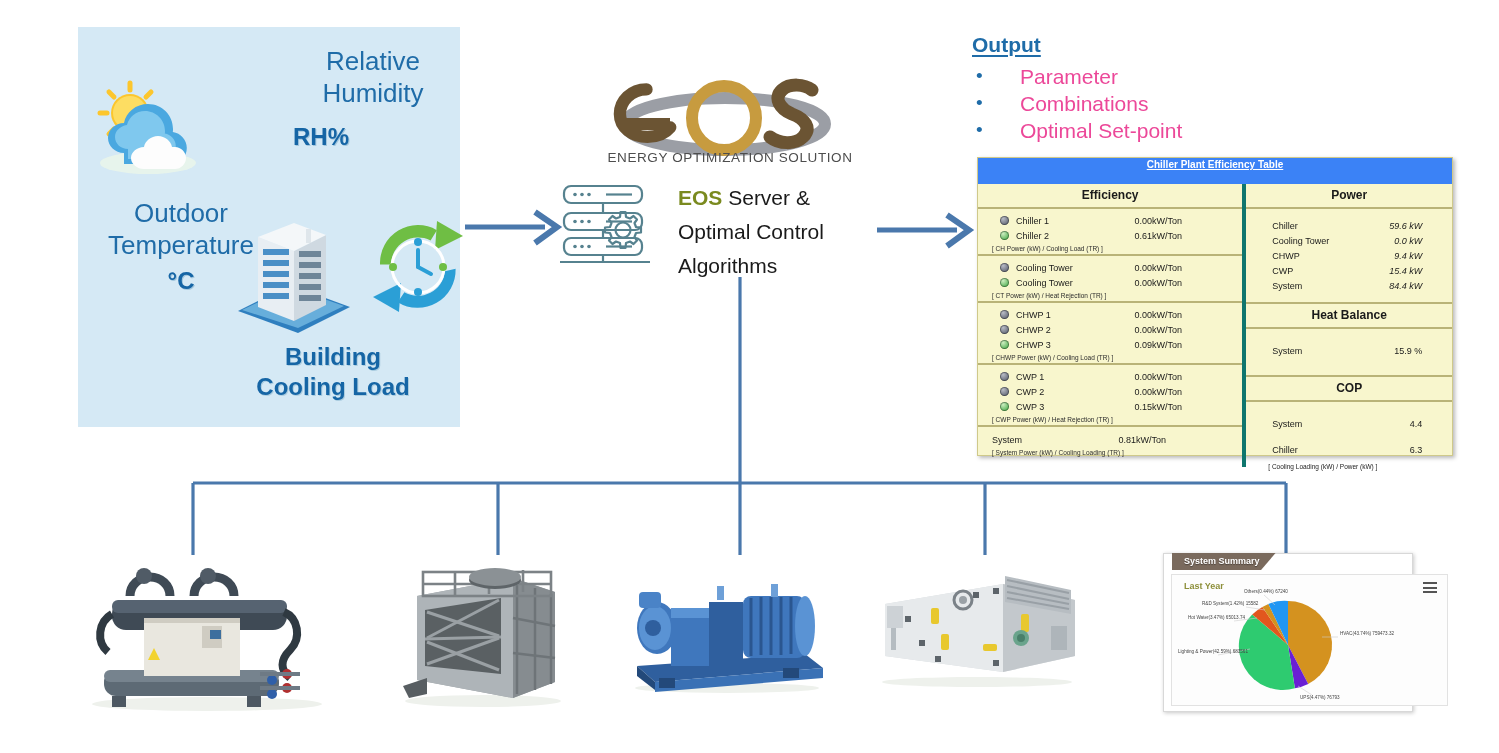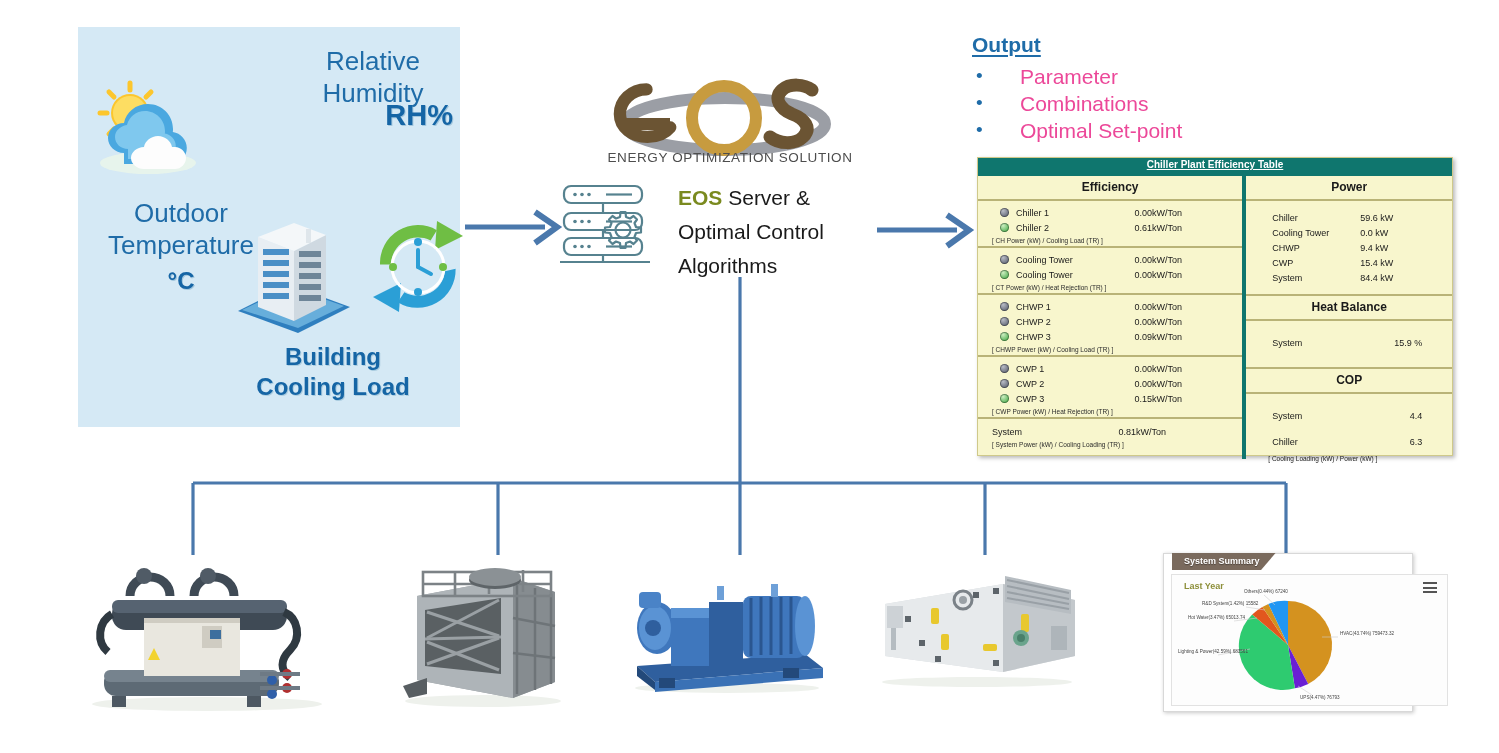--- a/index.html
+++ b/index.html
@@ -13,22 +13,22 @@
   
   #input-panel{
     position:absolute;left:78px;top:27px;width:382px;height:400px;
     background:#d5e9f5;
   }
   #rh-title{
     position:absolute;left:215px;top:18px;width:160px;text-align:center;
     font-size:26px;line-height:32px;color:#1f6ca8;font-weight:400;
   }
   #rh-unit{
-    position:absolute;left:215px;top:72px;width:160px;text-align:right;
-    font-size:29px;color:#1565a5;font-weight:bold;
+    position:absolute;left:215px;top:96px;width:160px;text-align:left;
+    font-size:24px;color:#1565a5;font-weight:bold;
     text-shadow:1px 1px 0 rgba(120,170,200,.55);
   }
   #ot-title{
     position:absolute;left:8px;top:170px;width:190px;text-align:center;
     font-size:26px;line-height:32px;color:#1f6ca8;font-weight:400;
   }
   #ot-unit{
     position:absolute;left:8px;top:240px;width:190px;text-align:center;
     font-size:24px;color:#1565a5;font-weight:bold;
     text-shadow:1px 1px 0 rgba(120,170,200,.55);
@@ -78,21 +78,21 @@
   }
 
   
   #chiller-table{
     position:absolute;left:977px;top:157px;width:474px;height:297px;
     background:#f8f6cd;border:1px solid #cfc98a;
     box-shadow:2px 2px 4px rgba(0,0,0,.28);
     font-size:9px;color:#1a1a1a;
   }
   #table-title{
-    height:18px;line-height:14px;background:#0f766e;color:#ffffff;
+    height:26px;line-height:14px;background:#3b82f6;color:#ffffff;
     text-align:center;font-size:10px;font-weight:bold;
     text-decoration:underline;
   }
   #table-body{display:flex;height:283px;}
   #eff-col{width:266px;border-right:4px solid #0f766e;}
   #pow-col{width:207px;}
   .sec-head{
     text-align:center;font-size:12px;font-weight:bold;padding:4px 0 5px;
     border-bottom:2px solid #b9b377;
   }
@@ -108,21 +108,21 @@
   .eff-name{width:100px;}
   .eff-val{width:36px;text-align:right;}
   .eff-unit{}
   .eff-note{font-size:6.5px;padding-left:14px;padding-top:2px;color:#2b2b2b;}
   .sys-row{display:flex;align-items:center;height:15px;padding-left:14px;}
   .sys-row .eff-name{width:108px;}
 
   .pow-rows{padding:9px 0 0 0;}
   .pow-row{display:flex;height:15px;align-items:center;padding-left:26px;}
   .pow-label{width:88px;}
-  .pow-value{width:62px;}
+  .pow-value{width:62px;text-align:right;font-style:italic;}
   .pow-block{border-bottom:2px solid #b9b377;}
   .kv-row{display:flex;height:15px;align-items:center;padding-left:26px;}
   .kv-label{width:88px;}
   .kv-value{width:62px;text-align:right;}
   .pow-note{font-size:6.5px;padding-left:22px;padding-top:6px;}
 
   
   #bus-svg{position:absolute;left:0;top:255px;width:1499px;height:320px;}
 
   

